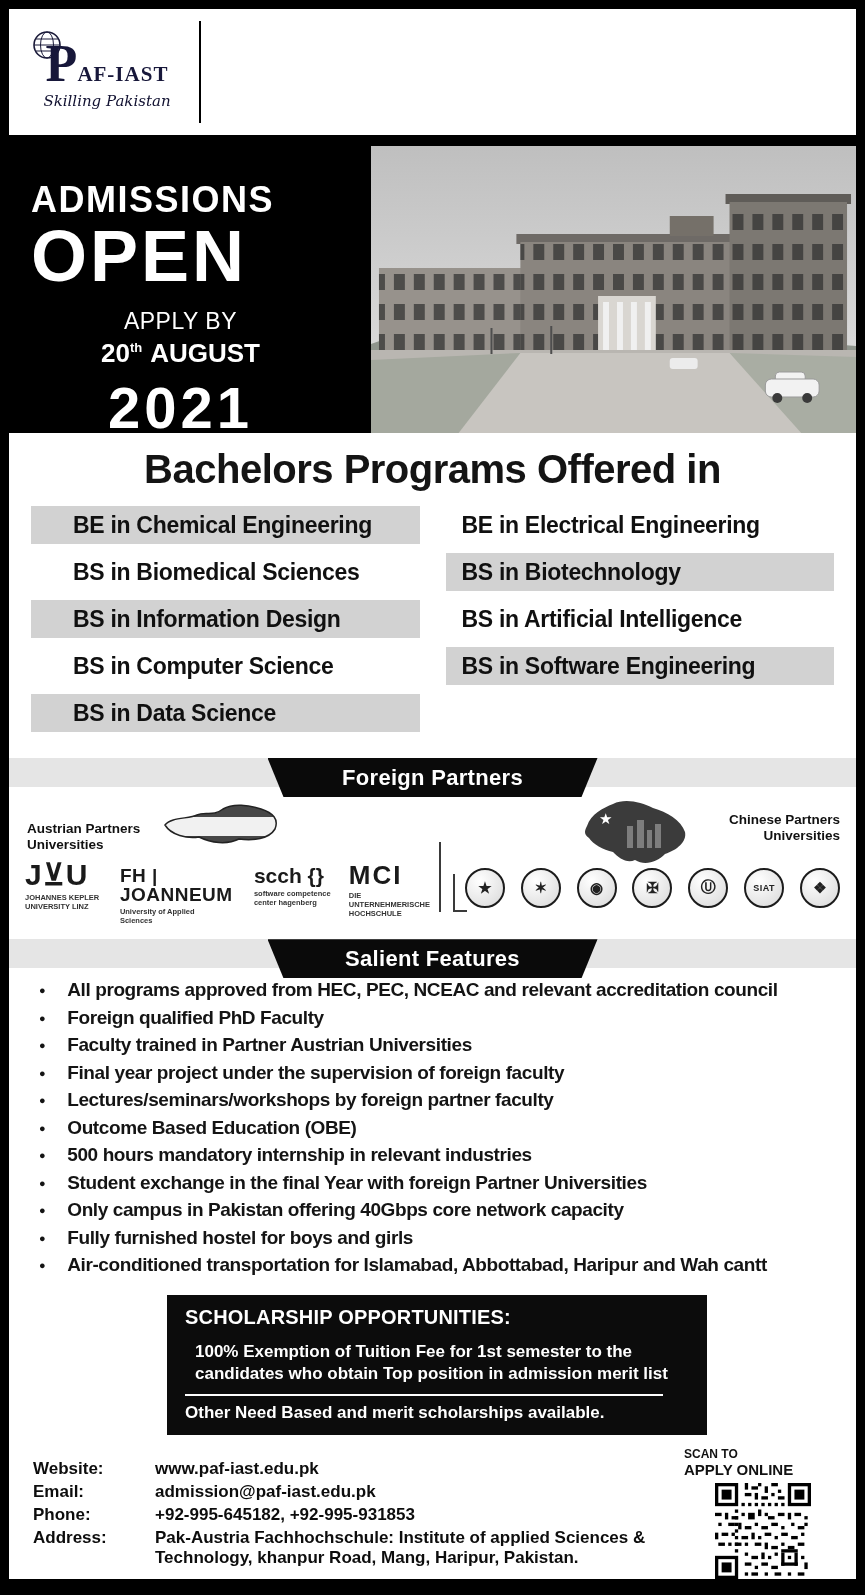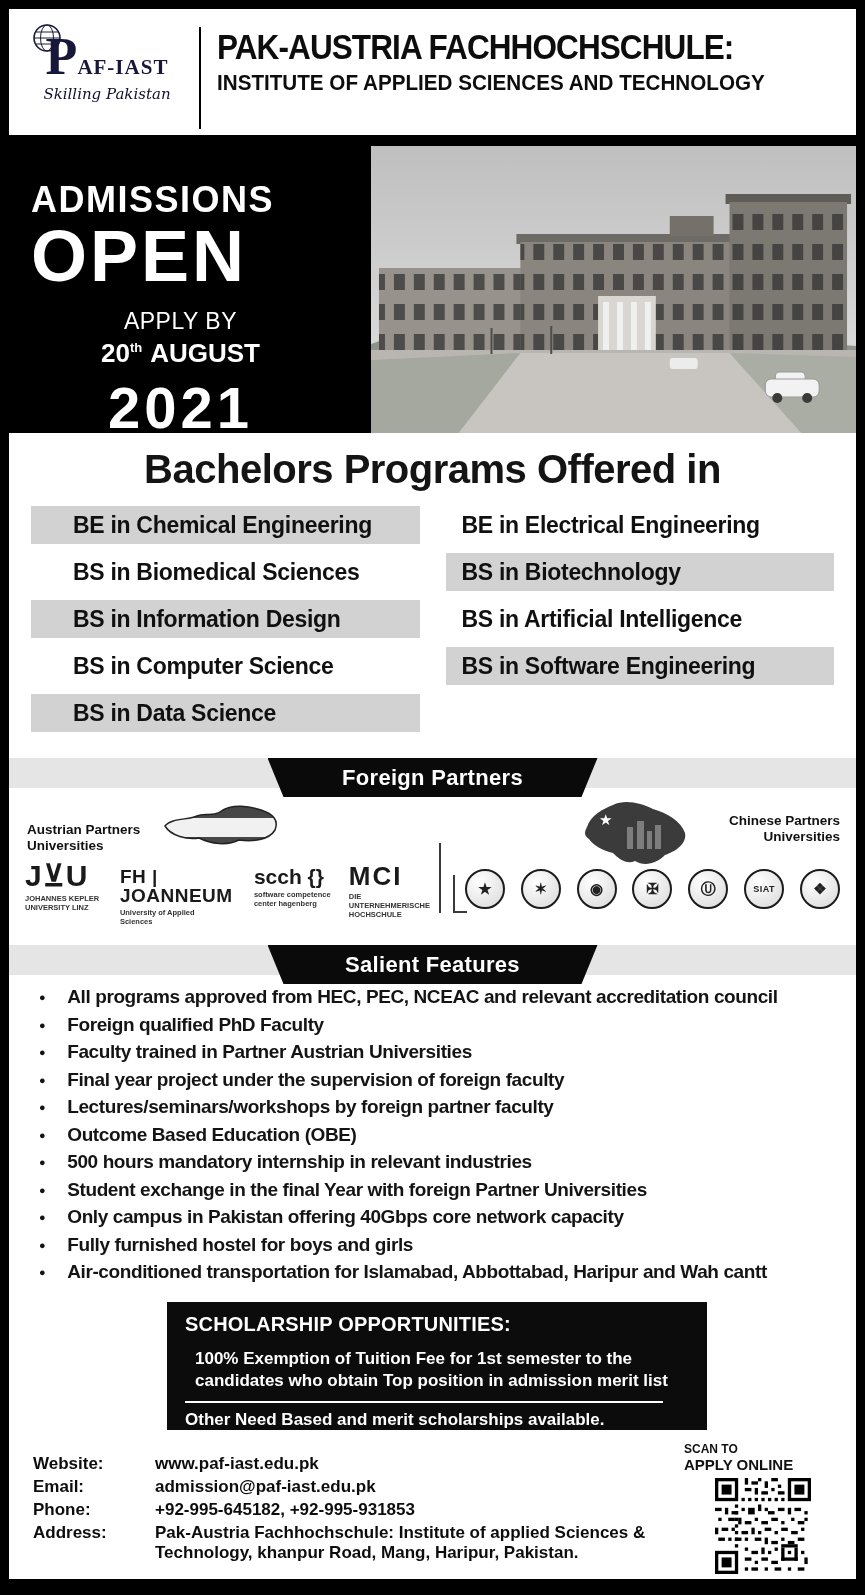--- a/index.html
+++ b/index.html
@@ -7,21 +7,21 @@
   body { width:865px; font-family:"Liberation Sans", sans-serif; color:#111; }
 
   .poster{
     width:865px; height:1595px;
     border:9px solid #000; border-bottom-width:16px;
     background:#fff; overflow:hidden;
     display:flex; flex-direction:column;
   }
 
   
-  .header{ height:126px; display:flex; padding:18px 14px; background:#fff; }
+  .header{ height:126px; display:flex; align-items:center; padding:18px 14px; background:#fff; }
   .logo{ width:168px; text-align:center; padding-top:4px; }
   .logo-mark{ position:relative; display:inline-block; line-height:1; }
   .globe-svg{ position:absolute; left:-14px; top:-8px; }
   .logo-p{ font-family:"Liberation Serif", serif; font-weight:bold; font-size:52px; color:#17173a; position:relative; }
   .logo-rest{ font-family:"Liberation Serif", serif; font-weight:bold; font-size:21px; letter-spacing:1px; color:#17173a; position:relative; }
   .logo-tagline{ font-family:"DejaVu Serif", serif; font-style:italic; font-size:15px; color:#101030; margin-top:2px; }
   .header-divider{ width:2px; height:102px; background:#000; margin:0 16px 0 8px; }
   .header-text{ flex:1; }
   .title{ font-size:35px; font-weight:800; letter-spacing:-1px; color:#0d0d0d; transform:scaleX(0.9); transform-origin:left center; white-space:nowrap; }
   .subtitle{ font-size:21.5px; font-weight:800; color:#0d0d0d; margin-top:4px; transform:scaleX(0.96); transform-origin:left center; white-space:nowrap; }
@@ -85,21 +85,21 @@
     font-size:15px; font-weight:bold; color:#222;
   }
   .logo-circle.small-text{ font-size:9px; letter-spacing:0.5px; }
 
   
   .features{ list-style:none; padding:12px 22px 6px 30px; }
   .features li{ display:flex; gap:22px; font-size:19px; font-weight:bold; color:#141414; letter-spacing:-0.4px; line-height:20px; margin-bottom:7.5px; }
   .features .dot{ font-size:11px; line-height:20px; flex:0 0 auto; }
 
   
-  .scholarship{ width:540px; margin:6px 0 0 158px; background:#0c0c0c; color:#fff; padding:11px 18px 0; }
+  .scholarship{ width:540px; margin:6px 0 0 158px; background:#0c0c0c; color:#fff; padding:11px 18px 12px; }
   .sch-heading{ font-size:20px; font-weight:800; letter-spacing:0.2px; }
   .sch-body{ font-size:17px; font-weight:bold; line-height:1.3; margin-top:12px; max-width:480px;margin-left:10px; }
   .sch-divider{ border:none; border-top:2px solid #fff; margin:9px 0 7px; width:478px; }
   .sch-note{ font-size:17px; font-weight:bold; }
 
   
   .footer{ display:flex; padding:10px 14px 0 24px; }
   .contact-grid{ flex:1; display:grid; grid-template-columns:118px 1fr; column-gap:4px; row-gap:3px; font-size:17px; font-weight:bold; align-content:start; padding-top:14px; }
   .c-label{ color:#0d0d0d; }
   .c-value{ color:#0d0d0d; max-width:560px; }
@@ -121,24 +121,20 @@
           <ellipse cx="15" cy="15" rx="6.5" ry="13" fill="none" stroke="#1b1b3a" stroke-width="1"></ellipse>
           <line x1="2" y1="15" x2="28" y2="15" stroke="#1b1b3a" stroke-width="1"></line>
           <line x1="4" y1="9" x2="26" y2="9" stroke="#1b1b3a" stroke-width="1"></line>
           <line x1="4" y1="21" x2="26" y2="21" stroke="#1b1b3a" stroke-width="1"></line>
         </svg>
         <span class="logo-p">P</span><span class="logo-rest">AF-IAST</span>
       </div>
       <div class="logo-tagline">Skilling Pakistan</div>
     </div>
     <div class="header-divider"></div>
-    <div class="header-text">
-      <div class="title">PAK-AUSTRIA FACHHOCHSCHULE:</div>
-      <div class="subtitle">INSTITUTE OF APPLIED SCIENCES AND TECHNOLOGY</div>
-    </div>
   </header>
 
   <section class="banner">
     <div class="banner-left">
       <div class="admissions">ADMISSIONS</div>
       <div class="open">OPEN</div>
       <div class="apply-group">
         <div class="apply-by">APPLY BY</div>
         <div class="deadline">
           <span>20</span><sup>th</sup><span class="month">AUGUST</span>

